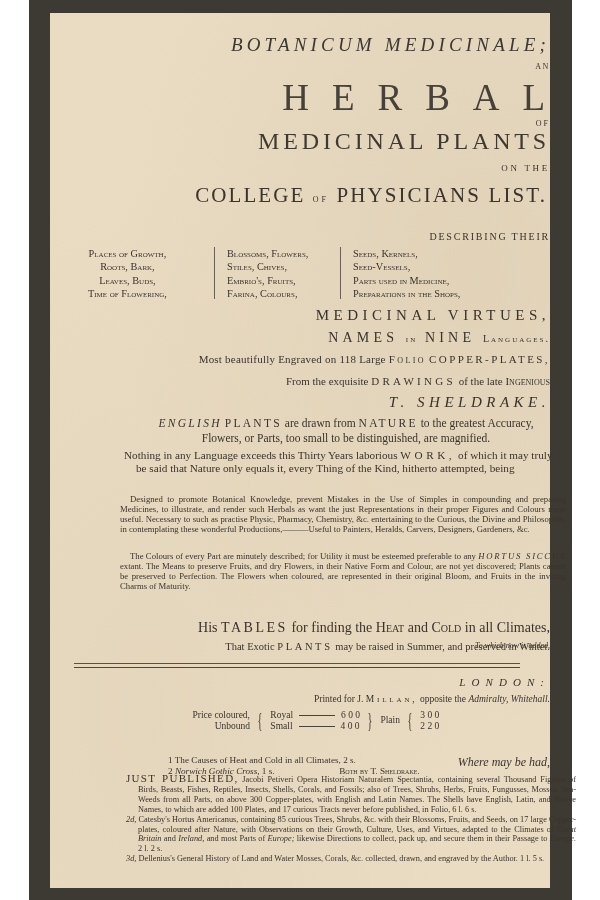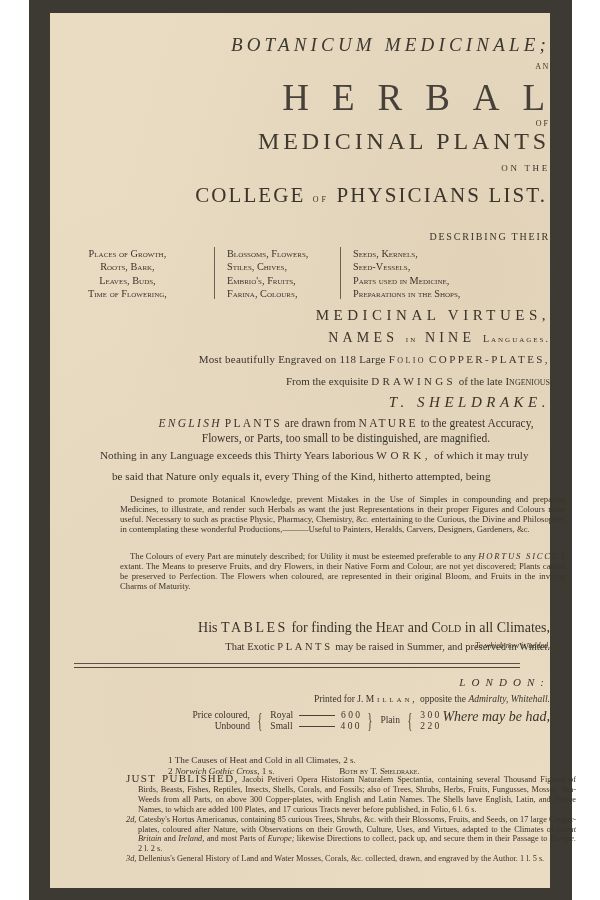--- a/index.html
+++ b/index.html
@@ -42,22 +42,22 @@
   #names .sm { font-size:10px; letter-spacing:0.2em; }
   #engraved { top:340px; font-size:11px; letter-spacing:0.02em; }
   #engraved .caps { letter-spacing:0.22em; font-size:11px; }
   #drawings { top:362px; font-size:11px; }
   #drawings .caps { letter-spacing:0.3em; }
   #sheldrake { top:381px; font-size:15px; font-style:italic; letter-spacing:0.3em; }
 
   .para { position:absolute; left:0; width:500px;padding-left:46px; }
   #english { top:403px; font-size:11.5px; text-align:center; line-height:15px; }
   #english .caps { letter-spacing:0.2em; }
-  #nothing { top:436px; left:4px; width:452px; font-size:11.2px; line-height:13.3px; text-align:justify; }
-  #nothing .ind { padding-left:12px; display:block; text-indent:0;margin-top:8px; }
+  #nothing { top:436px; left:28px; width:452px; font-size:11.2px; line-height:13.3px; text-align:justify; }
+  #nothing .ind { padding-left:12px; display:block; text-indent:0; }
   #designed { top:481px; left:24px; width:446px; font-size:8.7px; line-height:10px; text-align:justify; text-indent:10px; }
   #colours { top:538px; left:24px; width:446px; font-size:8.7px; line-height:10px; text-align:justify; text-indent:10px; }
   #colours .hs { font-style:italic; letter-spacing:0.2em; }
 
   #added { top:628px; font-size:8px; font-style:italic; }
   #tables { top:607px; font-size:14px; }
   #tables .caps { letter-spacing:0.18em; }
   #exotic { top:628px; font-size:10.5px; }
   #exotic .caps { letter-spacing:0.25em; }
 
@@ -69,21 +69,21 @@
   #printed { top:681px; font-size:9.5px; }
   #printed .sp { letter-spacing:0.3em; font-variant:small-caps; }
 
   .price { position:absolute; top:697px; left:128px; font-size:9.5px; line-height:11px; white-space:nowrap; }
   .price .lab { display:inline-block; width:72px; text-align:right; vertical-align:top; }
   .price .brace { display:inline-block; font-size:20px; line-height:20px; vertical-align:top; margin:0 3px; transform:scaleX(0.5); }
   .price .sizes { display:inline-block; vertical-align:top; }
   .price .plain { display:inline-block; vertical-align:top; padding-top:5px; }
   .price .dash { display:inline-block; width:36px; border-top:1px solid #4a4238; vertical-align:middle; margin:0 6px; }
 
-  #where { top:696px; font-size:14px; font-style:italic; }
+  #where { top:742px; font-size:12px; font-style:italic; }
   .hadlist { position:absolute; top:742px; left:118px; font-size:9.2px; line-height:11px; white-space:nowrap; }
   .hadlist .sep { display:inline-block; width:60px; }
 
   #justpub { top:761px; left:30px; width:450px; font-size:8.3px; line-height:9.9px; text-align:justify; }
   #justpub .jp { font-size:11px; letter-spacing:0.12em; }
   #justpub .hang { display:block; padding-left:12px; text-indent:-12px; }
 </style>
 </head>
 <body>
 

